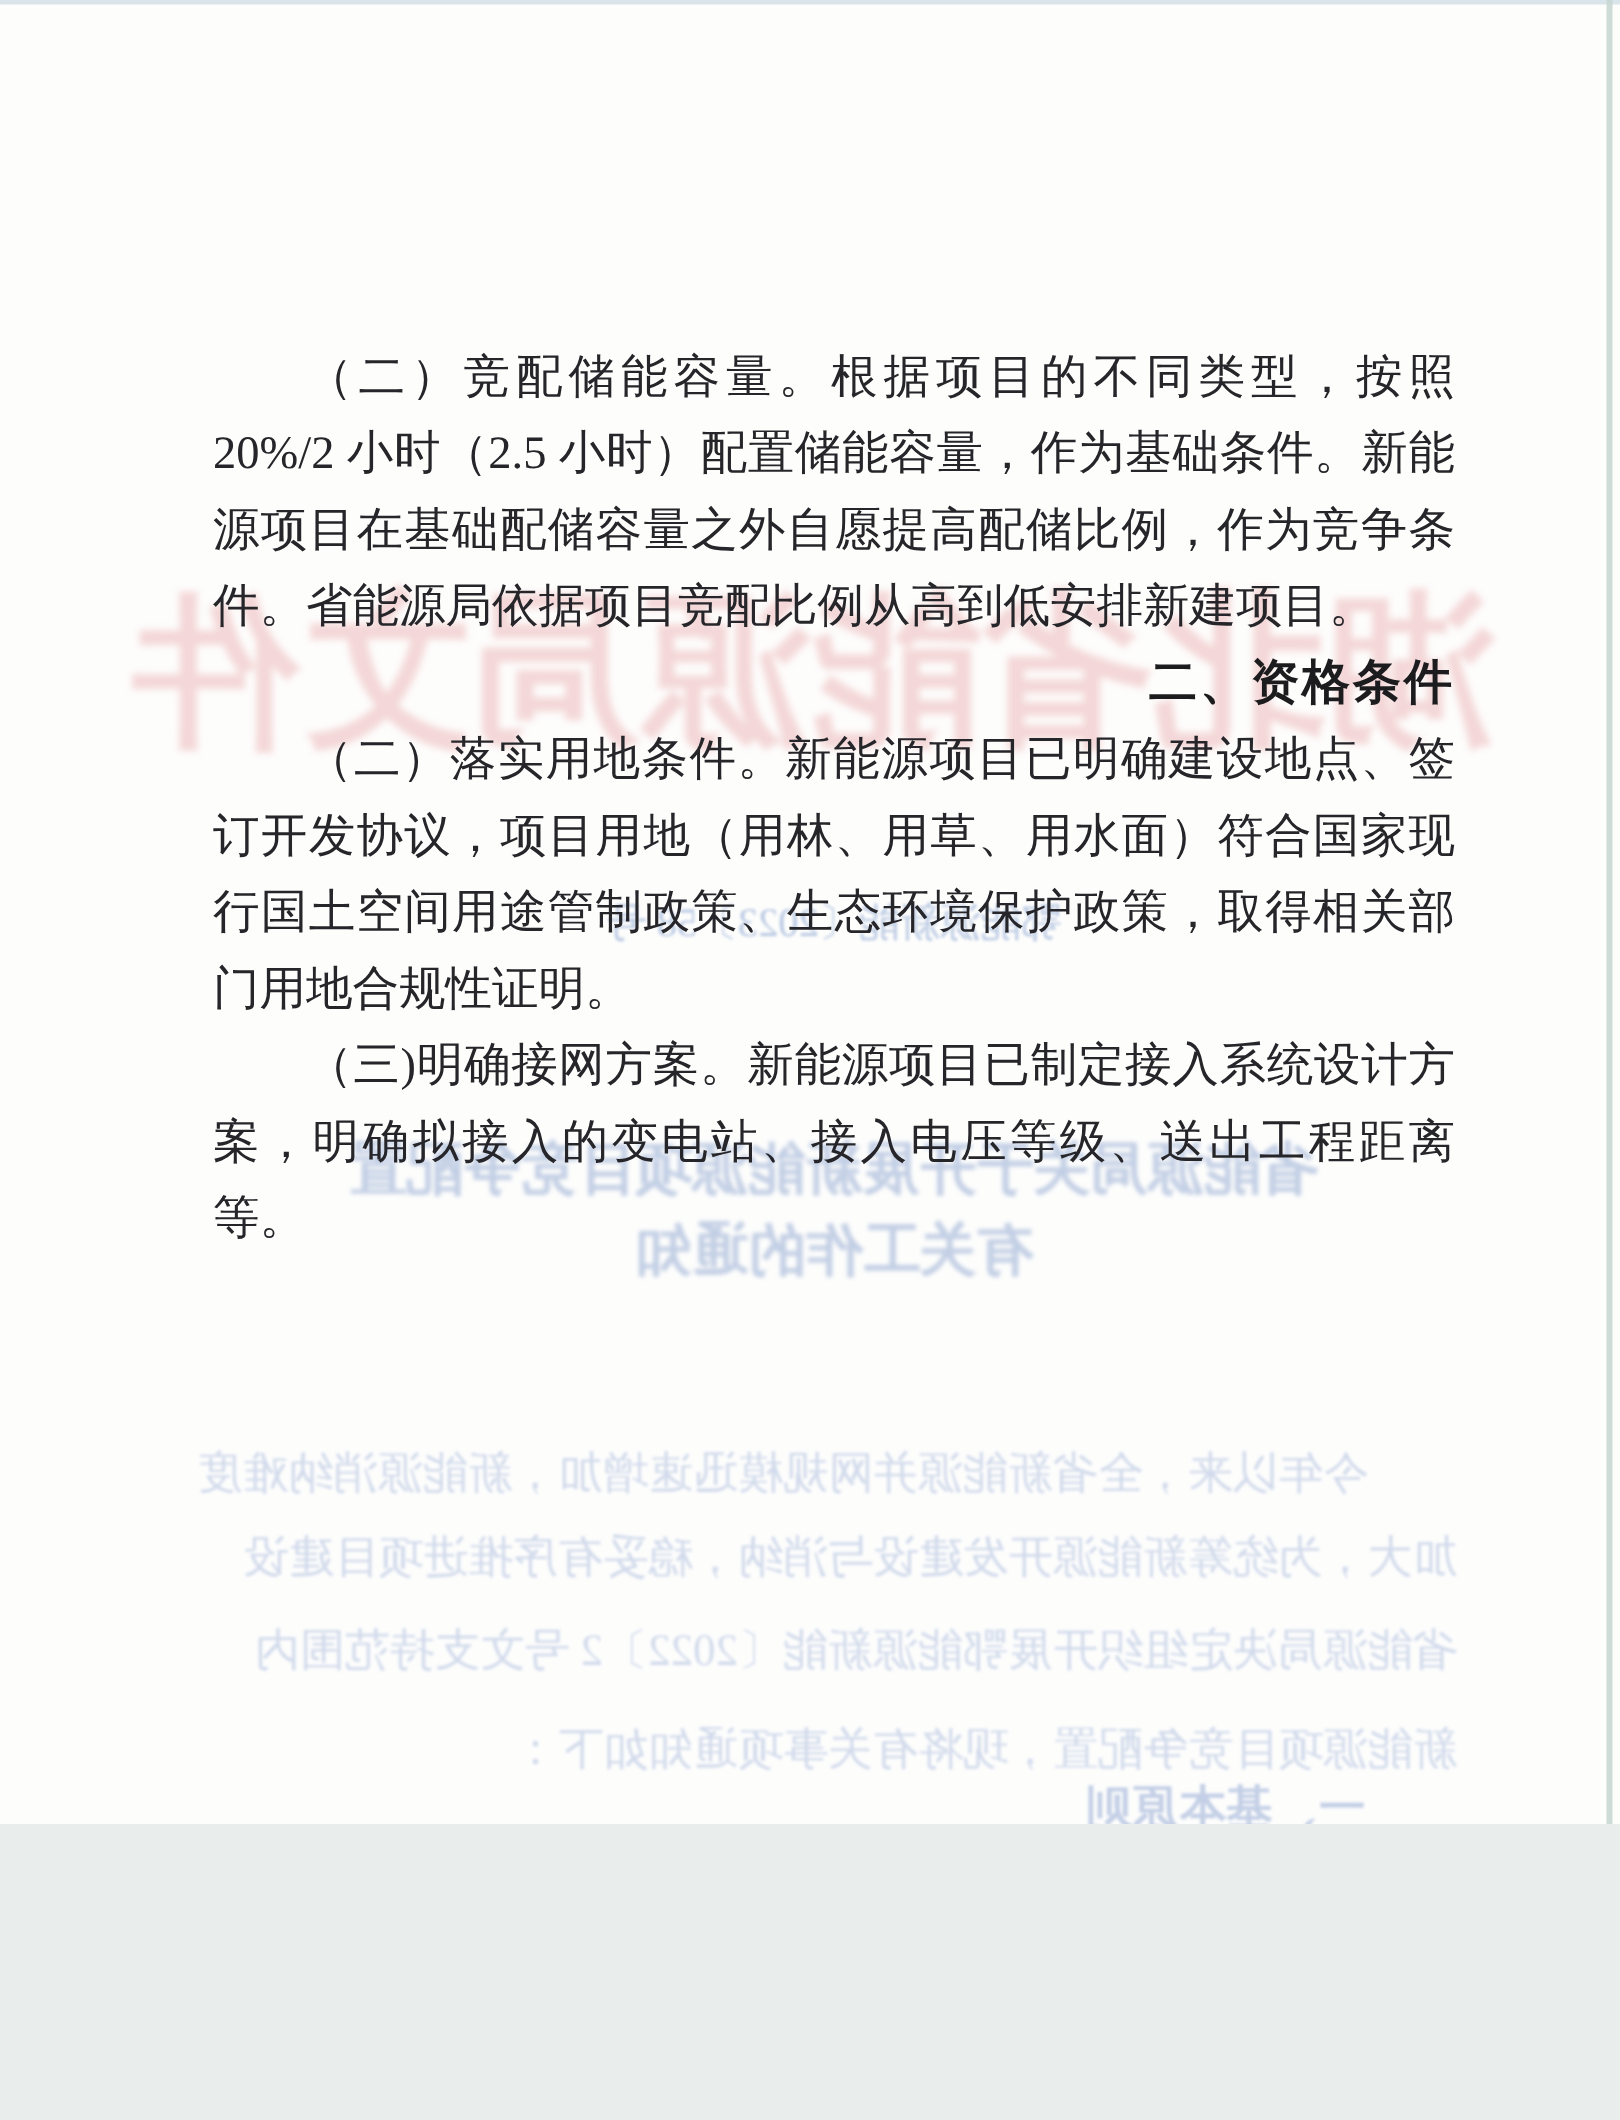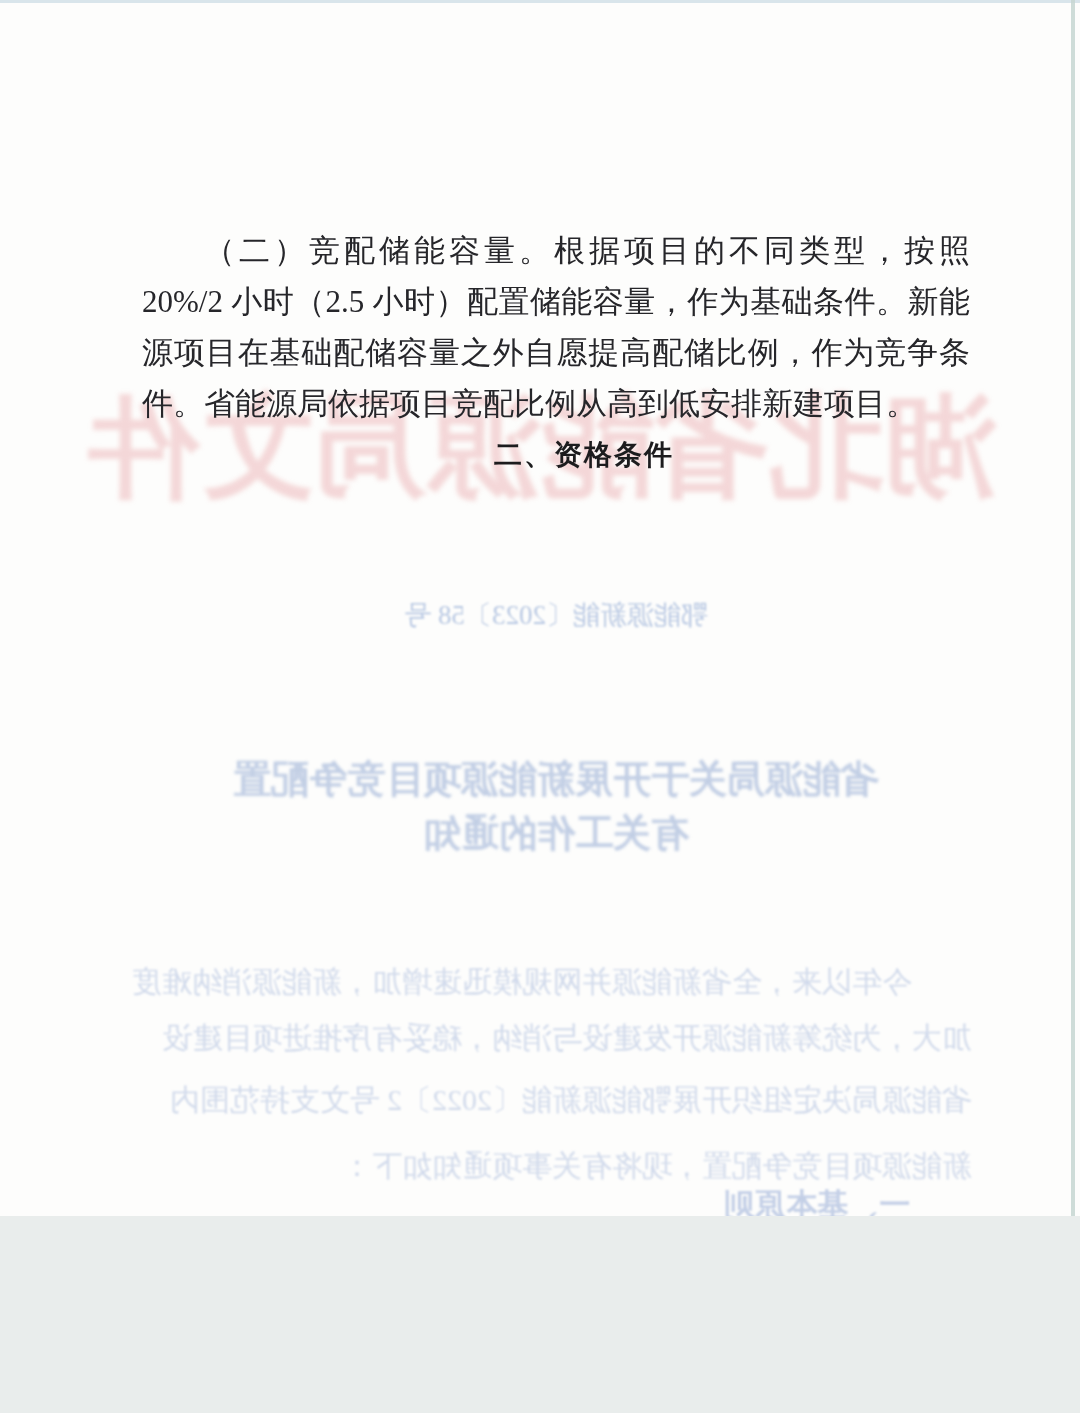--- a/index.html
+++ b/index.html
@@ -81,23 +81,23 @@
     position: absolute; z-index: 2;
     left: 142px; top: 225px; width: 828px;
     font-size: 31px; line-height: 51px;
     color: #26262a;
     text-align: justify;
   }
   .doc-body p { margin: 0; text-indent: 2em; }
   .section-heading {
     margin: 0; text-indent: 2em;
     font-family: Liberation Sans, sans-serif;
-    font-weight: 700; font-size: 28px; line-height: 51px;
+    font-weight: 700; font-size: 32px; line-height: 51px;
     color: #1c1c1e; letter-spacing: 2px;
-    text-align: center;
+    text-align: right;
   }
 </style>
 </head>
 <body>
 
 <div class="page">
 
   <div class="edge-top"></div>
   <div class="edge-right"></div>
   <div class="edge-bottom"></div>
@@ -114,15 +114,17 @@
     <div class="ghost ghost-body" style="top:1146px">新能源项目竞争配置，现将有关事项通知如下：</div>
     <div class="ghost ghost-heading" style="top:1184px">一、基本原则</div>
     <div class="ghost ghost-body indent" style="top:1228px">（一）合理控制规模。统筹考虑消纳能力、用地条件和时间</div>
     <div class="ghost ghost-body" style="top:1284px">要求，2023 年全省新能源项目竞配规模暂按 200 万</div>
     <div class="ghost ghost-corner">千瓦</div>
   </div>
 
   <div class="doc-body">
     <p>（二）竞配储能容量。根据项目的不同类型，按照 20%/2 小时（2.5 小时）配置储能容量，作为基础条件。新能源项目在基础配储容量之外自愿提高配储比例，作为竞争条件。省能源局依据项目竞配比例从高到低安排新建项目。</p>
     <h2 class="section-heading">二、资格条件</h2>
+    <p>（二）落实用地条件。新能源项目已明确建设地点、签订开发协议，项目用地（用林、用草、用水面）符合国家现行国土空间用途管制政策、生态环境保护政策，取得相关部门用地合规性证明。</p>
+    <p>（三)明确接网方案。新能源项目已制定接入系统设计方案，明确拟接入的变电站、接入电压等级、送出工程距离等。</p>
   </div>
 
 </div>
 
 </body></html>

